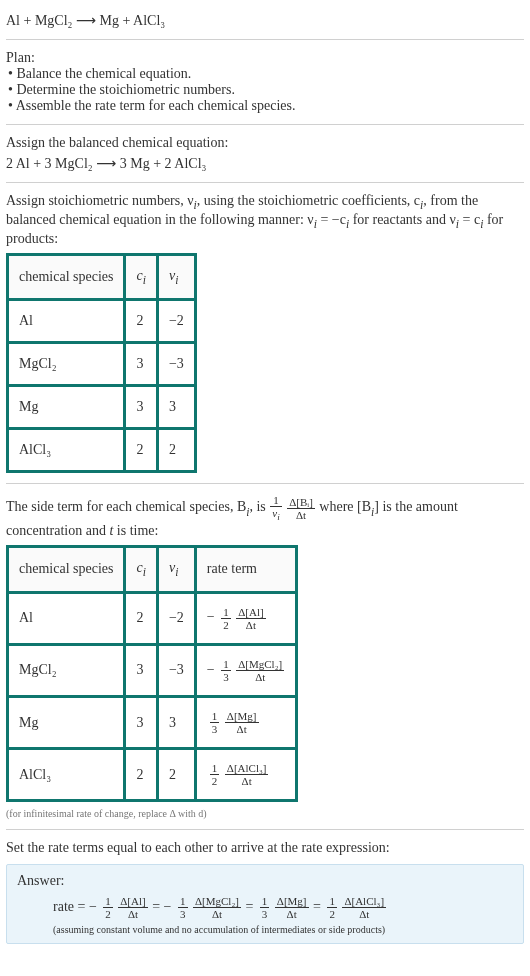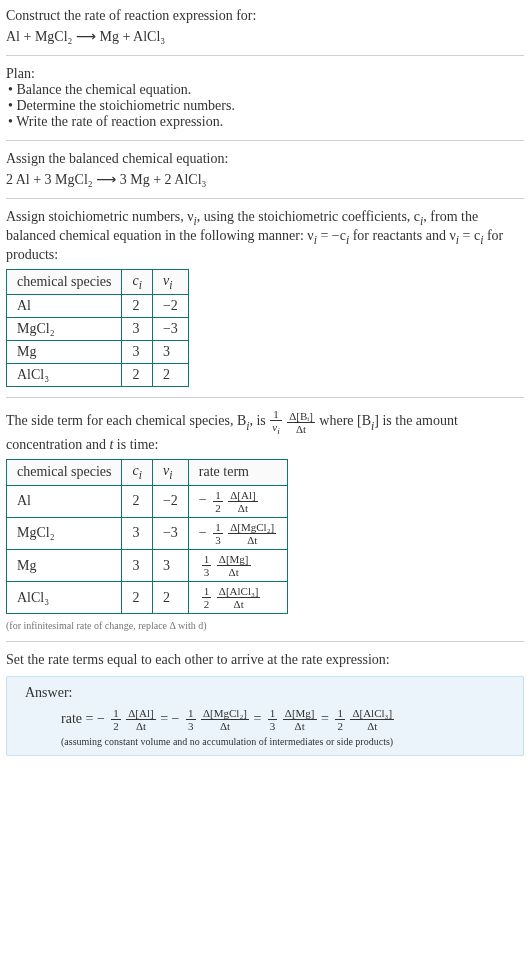--- a/index.html
+++ b/index.html
@@ -17,35 +17,35 @@
   border-top: 1px solid #d0d0d0;
   margin: 10px 0;
 }
 .eqline { margin: 4px 0; }
 .bullet { margin-left: 2px; }
 table {
   border-collapse: collapse;
   margin: 6px 0;
 }
 th, td {
-  border: 1px solid #0f766e;
-  padding: 3px 10px;
+  border: 3px solid #0f766e;
+  padding: 12px 10px;
   text-align: left;
   font-weight: normal;
 }
 th { background: #fafafa; }
 .note {
   font-size: 10px;
   color: #777;
   margin-top: 4px;
 }
 .answer-box {
   background: #eaf4fa;
   border: 1px solid #c8dfee;
-  padding: 8px 18px;
+  padding: 8px 10px;
   border-radius: 2px;
 }
 .answer-label { margin-bottom: 6px; }
 .rate-eq { margin-left: 36px; white-space: nowrap; font-family: Liberation Serif, serif; }
 .answer-note {
   font-size: 10px;
   margin-left: 36px;
   margin-top: 4px;
 }
 .frac {
@@ -58,30 +58,29 @@
 }
 .frac .num { display: block; border-bottom: 1px solid #333; padding: 0 2px; }
 .frac .den { display: block; padding: 0 2px; }
 .neg { margin-right: 2px; }
 .ital { font-style: italic; }
 </style>
 </head>
 <body>
 
 <div class="section">
-  <div>Construct the rate of reaction expression for:</div>
   <div class="eqline">Al + MgCl₂ ⟶ Mg + AlCl₃</div>
 </div>
 <hr class="divider">
 
 <div class="section">
   <div>Plan:</div>
   <div class="bullet">• <span>Balance the chemical equation.</span></div>
   <div class="bullet">• <span>Determine the stoichiometric numbers.</span></div>
-  <div class="bullet">• <span>Write the rate of reaction expression.</span></div>
+  <div class="bullet">• <span>Assemble the rate term for each chemical species.</span></div>
 </div>
 <hr class="divider">
 
 <div class="section">
   <div>Assign the balanced chemical equation:</div>
   <div class="eqline">2 Al + 3 MgCl₂ ⟶ 3 Mg + 2 AlCl₃</div>
 </div>
 <hr class="divider">
 
 <div class="section">

